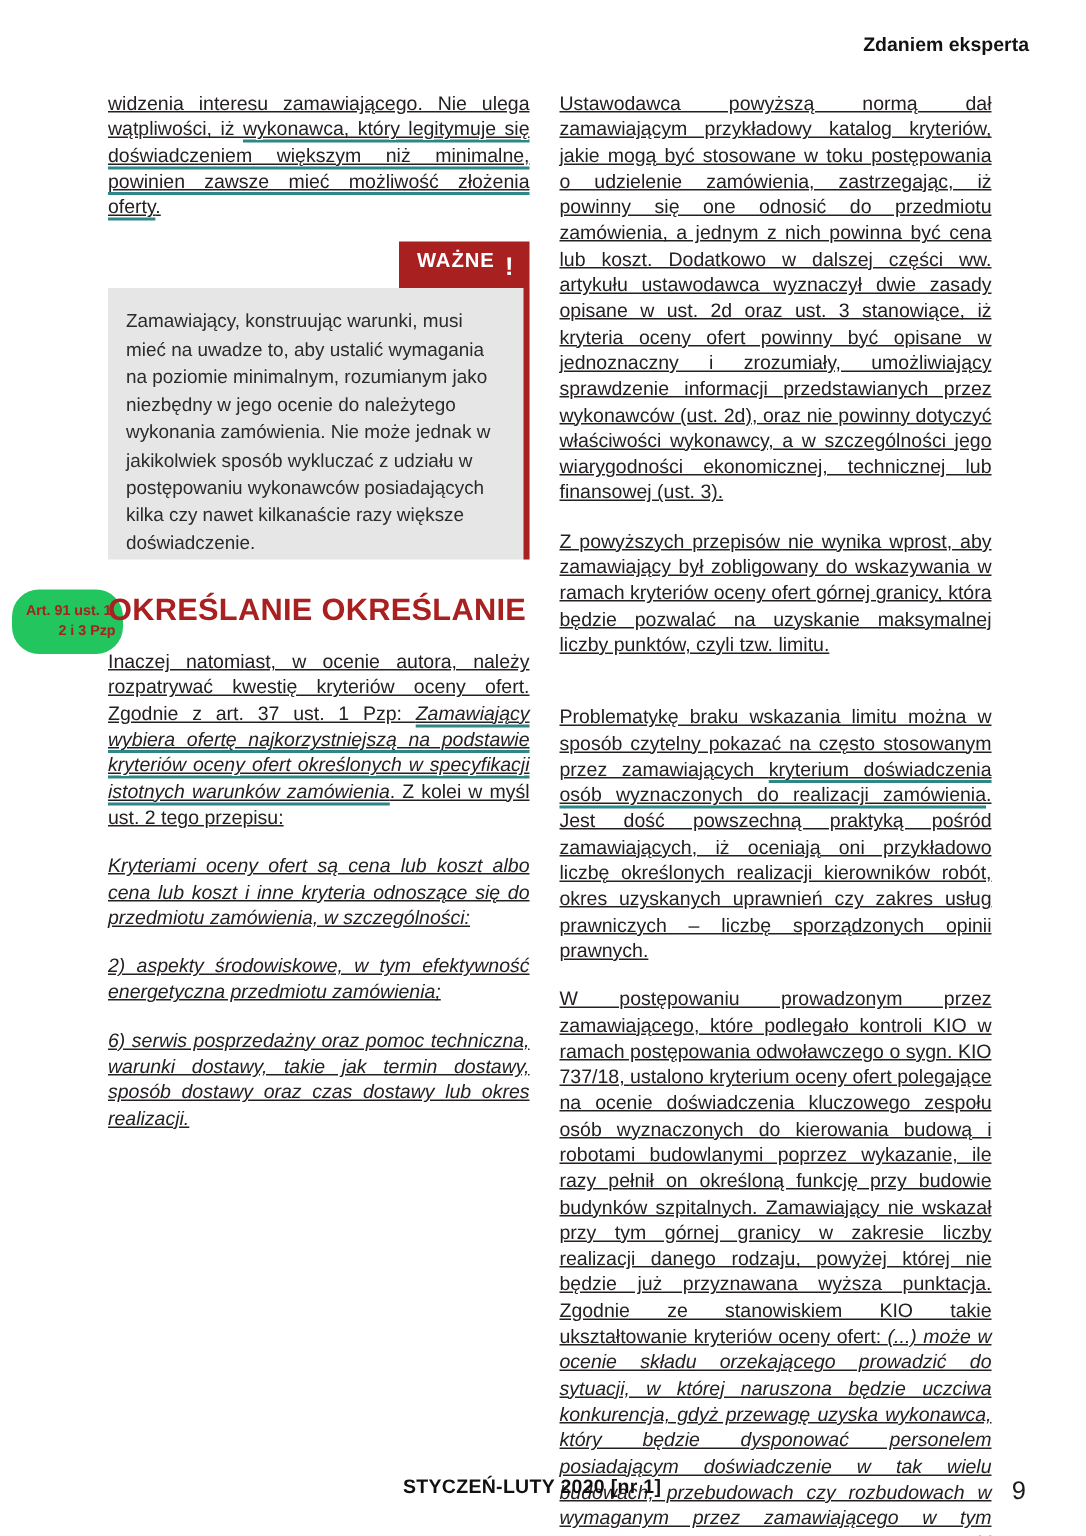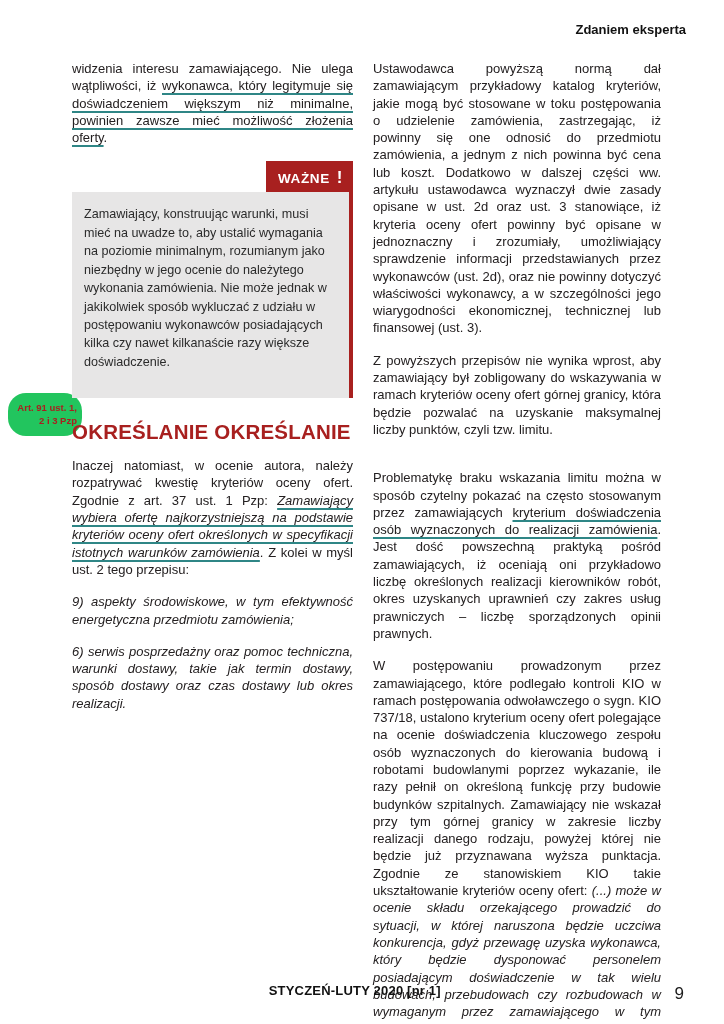--- a/index.html
+++ b/index.html
@@ -20,39 +20,40 @@
   }
   .content{
     position:absolute;top:60px;left:72px;
     display:flex;gap:20px;
   }
   .col-left{width:281px;}
   .col-right{width:288px;}
   p.body{
     font-size:13px;line-height:17.3px;text-align:justify;
     margin:0 0 15px 0;
+    text-decoration:underline;
   }
   .teal-underline{
     text-decoration:underline;
     text-decoration-color:var(--teal);
     text-decoration-thickness:1.8px;
     text-underline-offset:3px;
   }
   .italic{font-style:italic;}
   .badge-row{display:flex;justify-content:flex-end;margin:0 0 0 0;}
   .badge{
     background:var(--accent);color:#ffffff;
     font-weight:bold;font-size:13.5px;letter-spacing:.6px;
-    padding:5px 10px 6px 12px;display:flex;align-items:flex-end;
+    padding:5px 10px 6px 12px;display:flex;align-items:flex-start;
   }
   .badge .mark{margin-left:7px;font-size:17px;position:relative;top:2px;}
   .note-box{
     background:var(--boxgray);
     border-right:4px solid var(--accent);
-    padding:13px 13px 27px 12px;
+    padding:13px 13px 2px 12px;
     font-size:12.6px;line-height:18.4px;
     margin:0 0 22px 0;text-align:left;color:#2b2b2b;
   }
   h2.section{
     color:var(--accent);
     font-size:20.5px;font-weight:bold;letter-spacing:.2px;
     margin:0 0 13px 0;
   }
   .margin-note{
     position:absolute;left:8px;top:393px;width:64px;
@@ -95,21 +96,22 @@
     </div>
 
     <div class="note-box">
       <span>Zamawiający, konstruując warunki, musi mieć na uwadze to, aby ustalić wymagania na poziomie minimalnym, rozumianym jako niezbędny w jego ocenie do należytego wykonania zamówienia. Nie może jednak w jakikolwiek sposób wykluczać z udziału w postępowaniu wykonawców posiadających kilka czy nawet kilkanaście razy większe doświadczenie.</span>
     </div>
 
     <h2 class="section">OKREŚLANIE OKREŚLANIE</h2>
 
     <p class="body"><span>Inaczej natomiast, w ocenie autora, należy rozpatrywać kwestię kryteriów oceny ofert. Zgodnie z art. 37 ust. 1 Pzp: </span><span class="italic teal-underline">Zamawiający wybiera ofertę najkorzystniejszą na podstawie kryteriów oceny ofert określonych w specyfikacji istotnych warunków zamówienia</span><span>. Z kolei w myśl ust. 2 tego przepisu:</span></p>
 
-    <p class="body italic mb0">9) aspekty środowiskowe, w tym efektywność energetyczna przedmiotu zamówienia;</p>
+    <p class="body italic mb0">Kryteriami oceny ofert są cena lub koszt albo cena lub koszt i inne kryteria odnoszące się do przedmiotu zamówienia, w szczególności:</p>
+    <p class="body italic mb0">2) aspekty środowiskowe, w tym efektywność energetyczna przedmiotu zamówienia;</p>
     <p class="body italic mb0">6) serwis posprzedażny oraz pomoc techniczna, warunki dostawy, takie jak termin dostawy, sposób dostawy oraz czas dostawy lub okres realizacji.</p>
 
   </div>
 
   <div class="col-right">
 
     <p class="body">Ustawodawca powyższą normą dał zamawiającym przykładowy katalog kryteriów, jakie mogą być stosowane w toku postępowania o udzielenie zamówienia, zastrzegając, iż powinny się one odnosić do przedmiotu zamówienia, a jednym z nich powinna być cena lub koszt. Dodatkowo w dalszej części ww. artykułu ustawodawca wyznaczył dwie zasady opisane w ust. 2d oraz ust. 3 stanowiące, iż kryteria oceny ofert powinny być opisane w jednoznaczny i zrozumiały, umożliwiający sprawdzenie informacji przedstawianych przez wykonawców (ust. 2d), oraz nie powinny dotyczyć właściwości wykonawcy, a w szczególności jego wiarygodności ekonomicznej, technicznej lub finansowej (ust. 3).</p>
 
     <p class="body" style="margin-bottom:31px;">Z powyższych przepisów nie wynika wprost, aby zamawiający był zobligowany do wskazywania w ramach kryteriów oceny ofert górnej granicy, która będzie pozwalać na uzyskanie maksymalnej liczby punktów, czyli tzw. limitu.</p>
 

